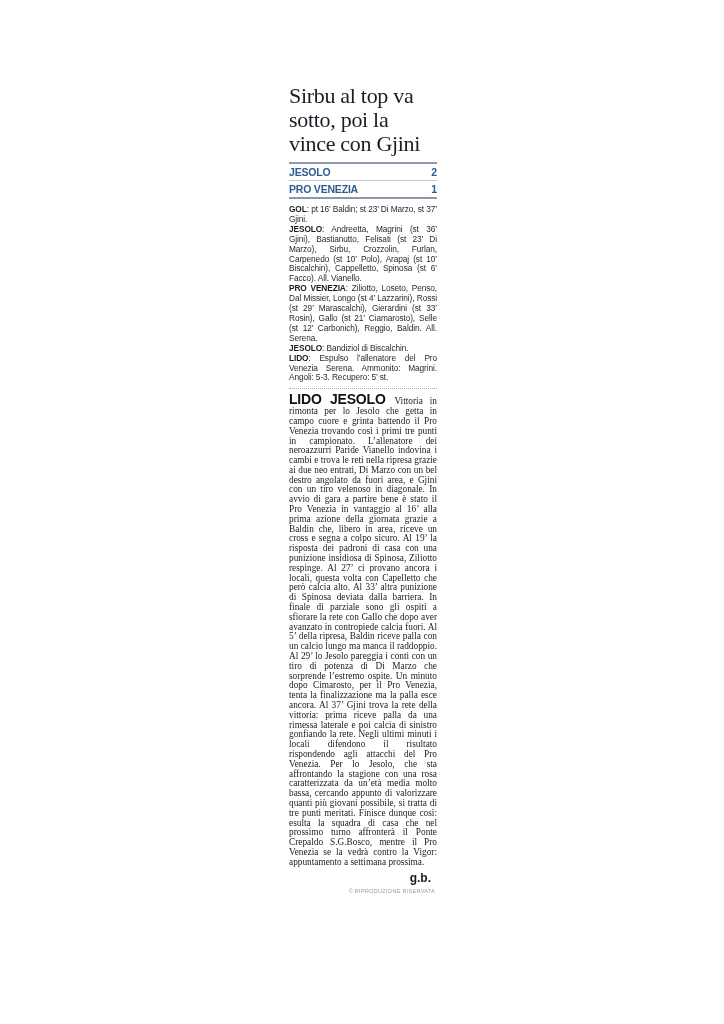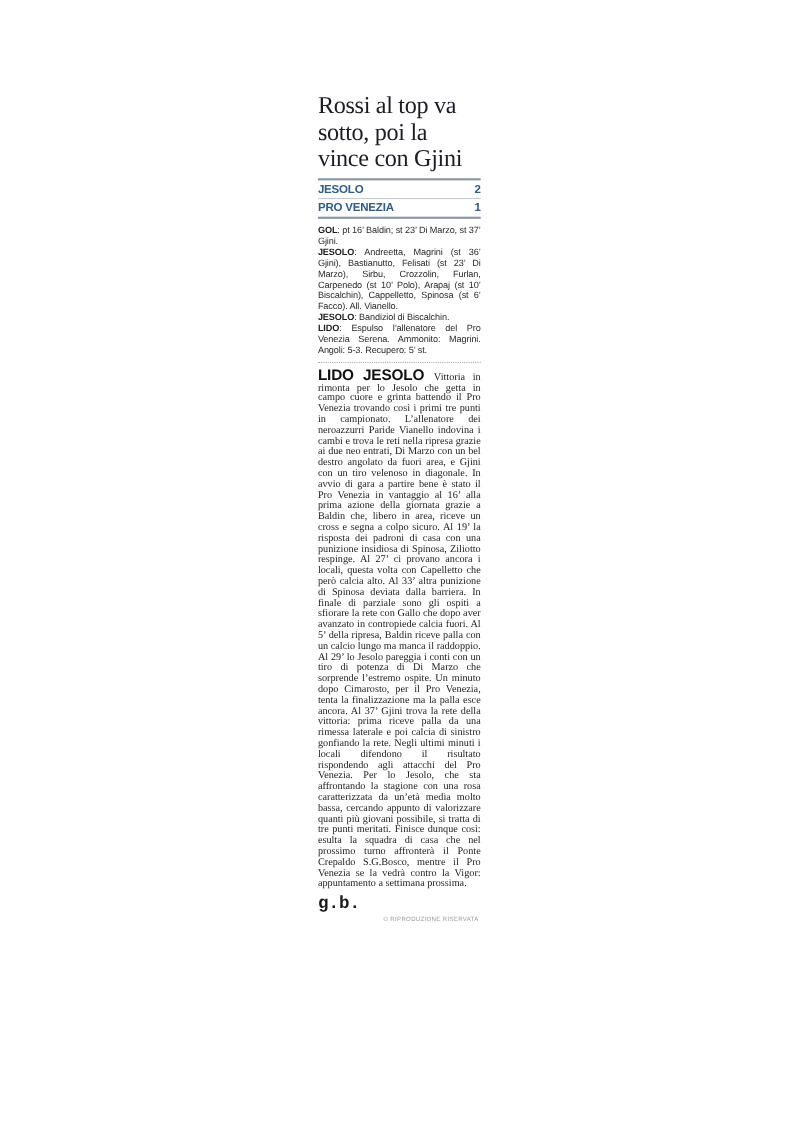--- a/index.html
+++ b/index.html
@@ -75,57 +75,59 @@
   }
   .lead-label {
     font-family: "Liberation Sans", sans-serif;
     font-weight: 700;
     font-size: 14px;
     letter-spacing: -0.2px;
     color: #111111;
     padding-right: 2px;
   }
   .signature {
-    font-family: Liberation Mono, monospace;
+    font-family: Liberation Sans, sans-serif;
     font-weight: 700;
-    font-size: 16px;
+    font-size: 12px;
     color: #1b1b1b;
+    text-align: right;
     margin: 3px 6px 0 0;
   }
   .copyright {
     font-family: "Liberation Sans", sans-serif;
     font-size: 5.5px;
     letter-spacing: 0.3px;
     color: #9a9a9a;
     text-align: right;
     margin: 3px 2px 0 0;
   }
 </style>
 </head>
 <body>
 
 <div class="page">
   <div class="column">
 
-    <h1 class="headline">Rossi al top va sotto, poi la vince con Gjini</h1>
+    <h1 class="headline">Sirbu al top va sotto, poi la vince con Gjini</h1>
 
     <div class="scoreboard">
       <div class="score-row">
         <span>JESOLO</span>
         <span>2</span>
       </div>
       <div class="score-row">
         <span>PRO VENEZIA</span>
         <span>1</span>
       </div>
     </div>
 
     <div class="details">
       <p class="detail-par"><span class="detail-label">GOL</span><span>: pt 16’ Baldin; st 23’ Di Marzo, st 37’ Gjini.</span></p>
       <p class="detail-par"><span class="detail-label">JESOLO</span><span>: Andreetta, Magrini (st 36’ Gjini), Bastianutto, Felisati (st 23’ Di Marzo), Sirbu, Crozzolin, Furlan, Carpenedo (st 10’ Polo), Arapaj (st 10’ Biscalchin), Cappelletto, Spinosa (st 6’ Facco). All. Vianello.</span></p>
+      <p class="detail-par"><span class="detail-label">PRO VENEZIA</span><span>: Ziliotto, Loseto, Penso, Dal Missier, Longo (st 4’ Lazzarini), Rossi (st 29’ Marascalchi), Gierardini (st 33’ Rosin), Gallo (st 21’ Ciamarosto), Selle (st 12’ Carbonich), Reggio, Baldin. All. Serena.</span></p>
       <p class="detail-par"><span class="detail-label">JESOLO</span><span>: Bandiziol di Biscalchin.</span></p>
       <p class="detail-par"><span class="detail-label">LIDO</span><span>: Espulso l’allenatore del Pro Venezia Serena. Ammonito: Magrini. Angoli: 5-3. Recupero: 5’ st.</span></p>
     </div>
 
     <hr class="dotted-rule">
 
     <p class="body-text"><span class="lead-label">LIDO JESOLO</span> <span>Vittoria in rimonta per lo Jesolo che getta in campo cuore e grinta battendo il Pro Venezia trovando così i primi tre punti in campionato. L’allenatore dei neroazzurri Paride Vianello indovina i cambi e trova le reti nella ripresa grazie ai due neo entrati, Di Marzo con un bel destro angolato da fuori area, e Gjini con un tiro velenoso in diagonale. In avvio di gara a partire bene è stato il Pro Venezia in vantaggio al 16’ alla prima azione della giornata grazie a Baldin che, libero in area, riceve un cross e segna a colpo sicuro. Al 19’ la risposta dei padroni di casa con una punizione insidiosa di Spinosa, Ziliotto respinge. Al 27’ ci provano ancora i locali, questa volta con Capelletto che però calcia alto. Al 33’ altra punizione di Spinosa deviata dalla barriera. In finale di parziale sono gli ospiti a sfiorare la rete con Gallo che dopo aver avanzato in contropiede calcia fuori. Al 5’ della ripresa, Baldin riceve palla con un calcio lungo ma manca il raddoppio. Al 29’ lo Jesolo pareggia i conti con un tiro di potenza di Di Marzo che sorprende l’estremo ospite. Un minuto dopo Cimarosto, per il Pro Venezia, tenta la finalizzazione ma la palla esce ancora. Al 37’ Gjini trova la rete della vittoria: prima riceve palla da una rimessa laterale e poi calcia di sinistro gonfiando la rete. Negli ultimi minuti i locali difendono il risultato rispondendo agli attacchi del Pro Venezia. Per lo Jesolo, che sta affrontando la stagione con una rosa caratterizzata da un’età media molto bassa, cercando appunto di valorizzare quanti più giovani possibile, si tratta di tre punti meritati. Finisce dunque così: esulta la squadra di casa che nel prossimo turno affronterà il Ponte Crepaldo S.G.Bosco, mentre il Pro Venezia se la vedrà contro la Vigor: appuntamento a settimana prossima.</span></p>
 
     <div class="signature">g.b.</div>
 

